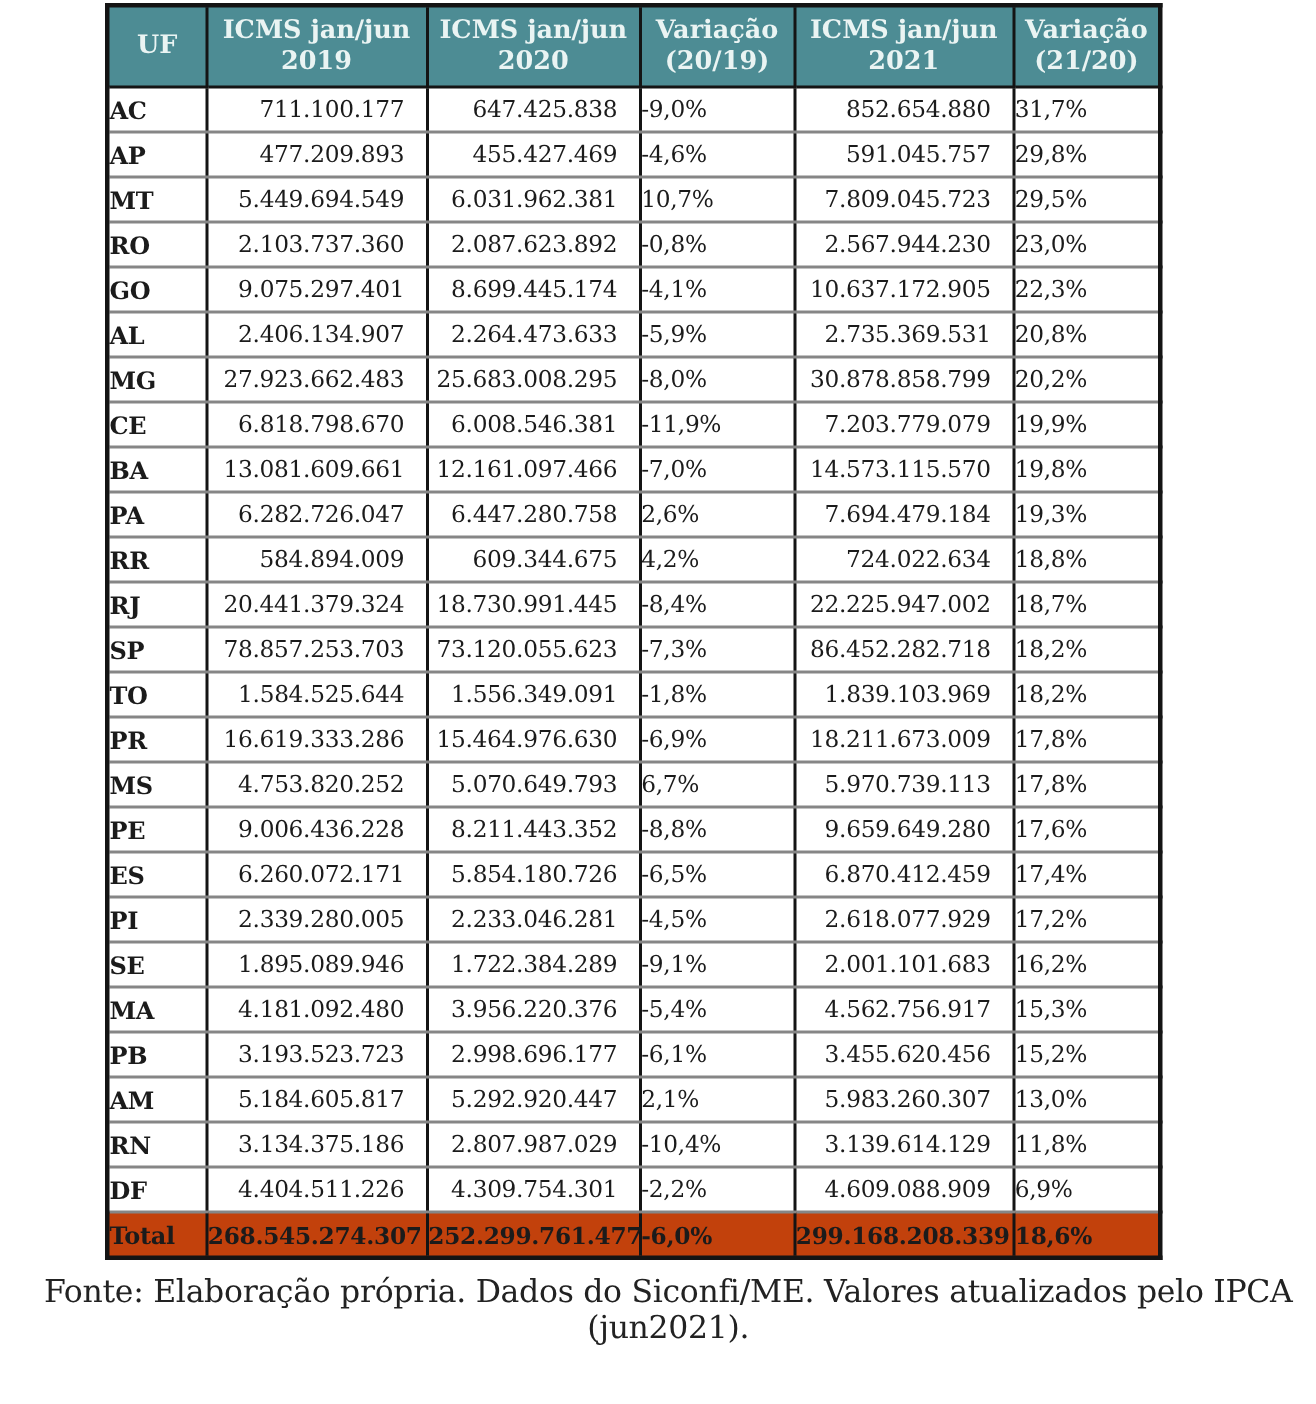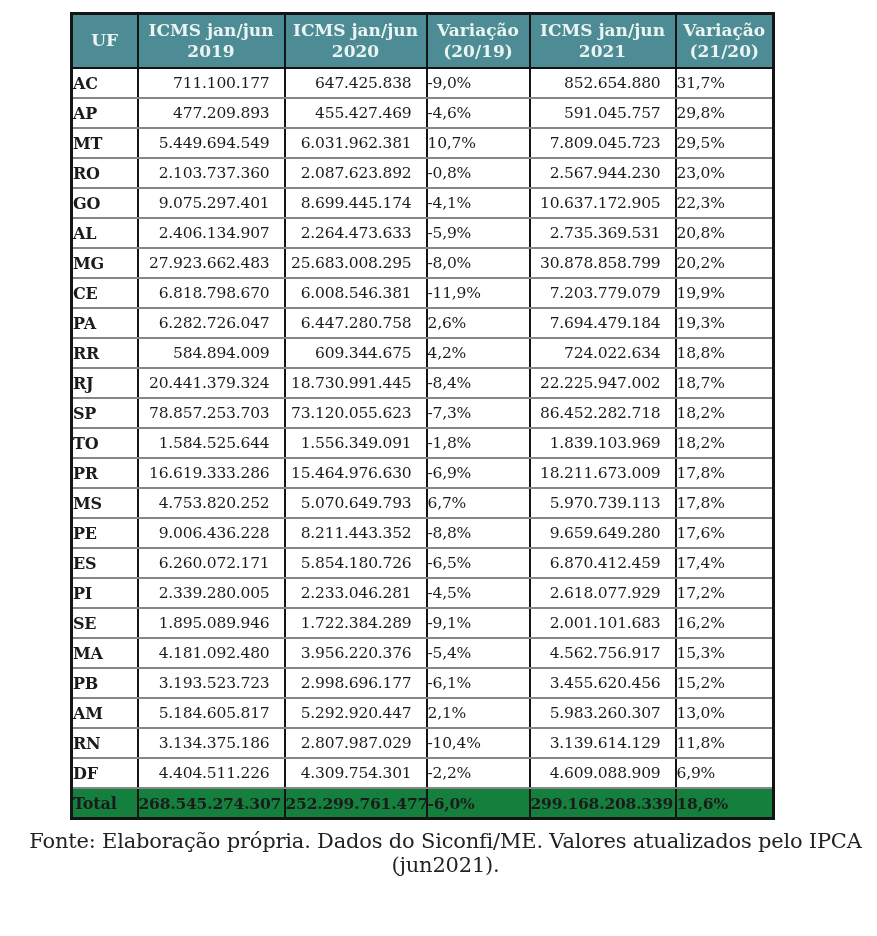--- a/index.html
+++ b/index.html
@@ -8,21 +8,21 @@
     background: #ffffff;
     width: 877px;
     height: 936px;
     font-family: "DejaVu Serif", "Liberation Serif", serif;
     overflow: hidden;
   }
   .page {
     width: 877px;
     height: 936px;
     box-sizing: border-box;
-    padding-top: 12px;
+    padding-top: 2px;
   }
   .table-wrap {
     margin-left: 70px;
     width: 702px;
   }
   table.icms {
     border-collapse: collapse;
     table-layout: fixed;
     width: 702px;
     border: 3px solid #141414;
@@ -67,21 +67,21 @@
   }
   td.num {
     text-align: right;
     padding-right: 14px;
   }
   td.pct {
     text-align: left;
     padding-right: 15px;
   }
   tr.total-row td {
-    background: #15803d;
+    background: #c2410c;
     font-weight: bold;
     border-top: 2px solid #141414;
     border-bottom: 2px solid #141414;
   }
   .source-note {
     width: 877px;
     text-align: center;
     margin-top: 9px;
     padding-left: 14px;
     box-sizing: border-box;
@@ -178,20 +178,28 @@
           </tr>
           <tr>
             <td class="uf">CE</td>
             <td class="num">6.818.798.670</td>
             <td class="num">6.008.546.381</td>
             <td class="pct">-11,9%</td>
             <td class="num">7.203.779.079</td>
             <td class="pct">19,9%</td>
           </tr>
           <tr>
+            <td class="uf">BA</td>
+            <td class="num">13.081.609.661</td>
+            <td class="num">12.161.097.466</td>
+            <td class="pct">-7,0%</td>
+            <td class="num">14.573.115.570</td>
+            <td class="pct">19,8%</td>
+          </tr>
+          <tr>
             <td class="uf">PA</td>
             <td class="num">6.282.726.047</td>
             <td class="num">6.447.280.758</td>
             <td class="pct">2,6%</td>
             <td class="num">7.694.479.184</td>
             <td class="pct">19,3%</td>
           </tr>
           <tr>
             <td class="uf">RR</td>
             <td class="num">584.894.009</td>

